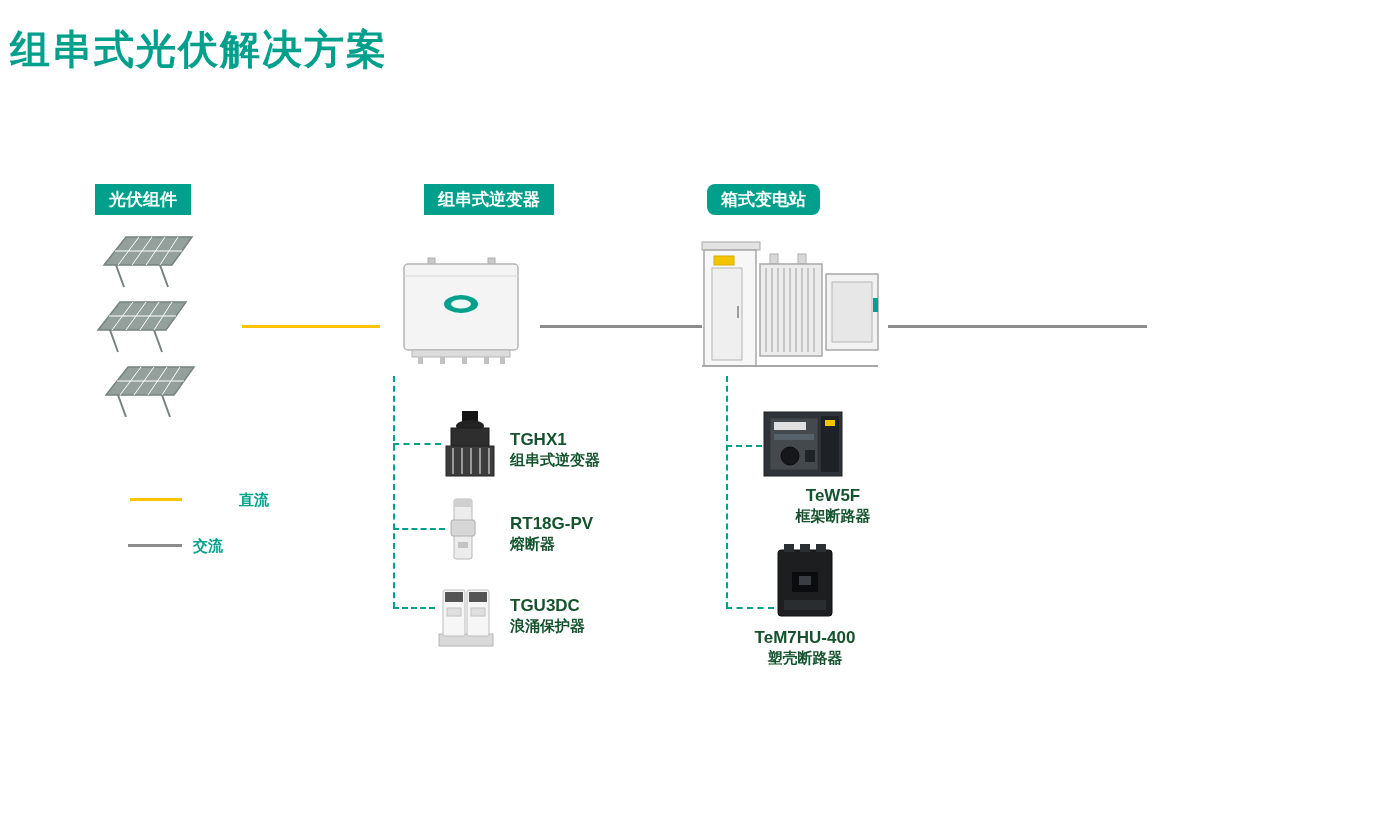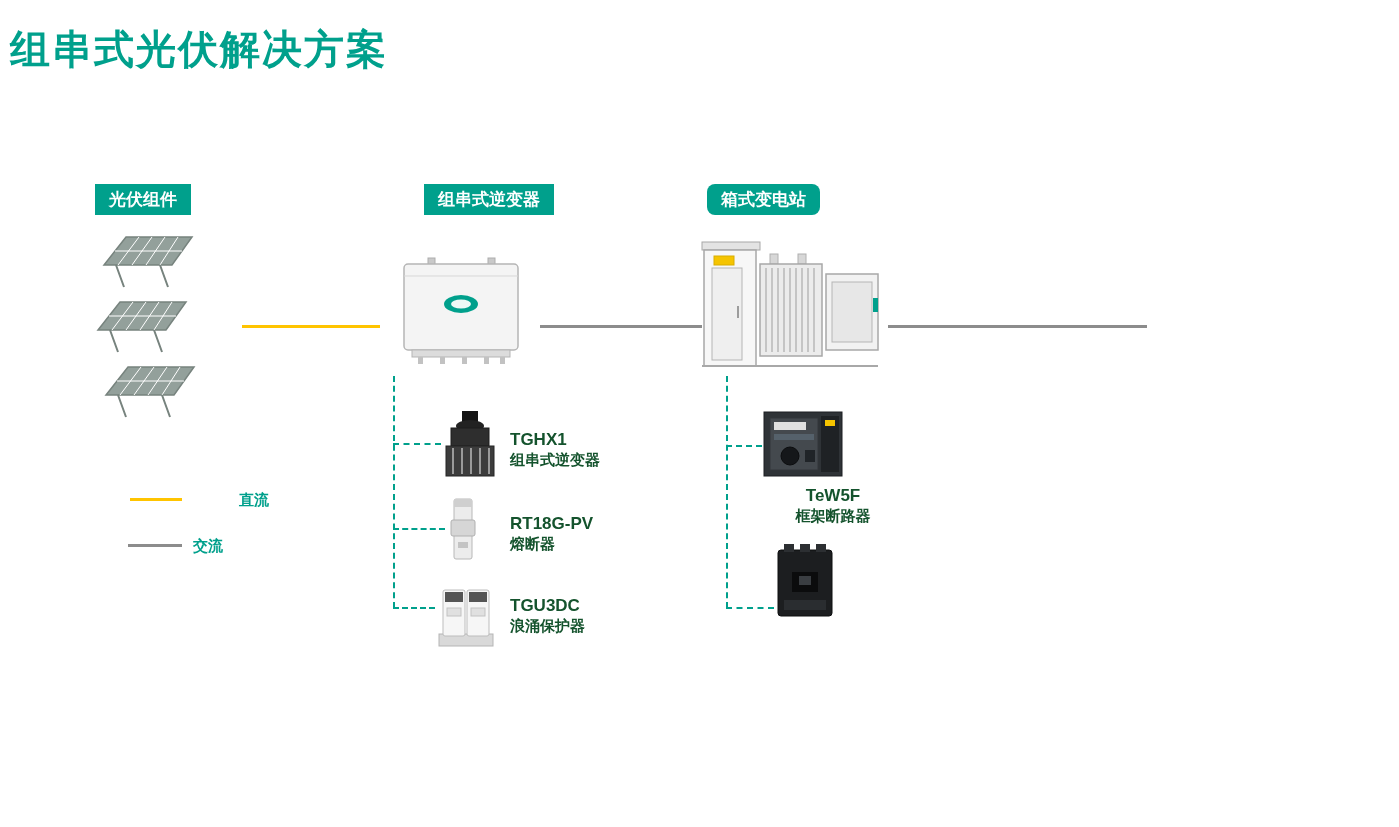--- a/index.html
+++ b/index.html
@@ -187,14 +187,18 @@
     <rect x="40" y="2" width="10" height="8" fill="#2c2f32"></rect>
     <rect x="16" y="30" width="26" height="20" fill="#0b0c0d"></rect>
     <rect x="23" y="34" width="12" height="9" fill="#3a3e42"></rect>
     <rect x="8" y="58" width="42" height="10" fill="#2a2d30"></rect>
   </svg>
 
   <div class="comp-label centered" style="left:778px; top:486px; width:110px;">
     <div class="model">TeW5F</div>
     <div class="cname">框架断路器</div>
   </div>
+  <div class="comp-label centered" style="left:742px; top:628px; width:126px;">
+    <div class="model">TeM7HU-400</div>
+    <div class="cname">塑壳断路器</div>
+  </div>
 
 </div>
 
 </body></html>

